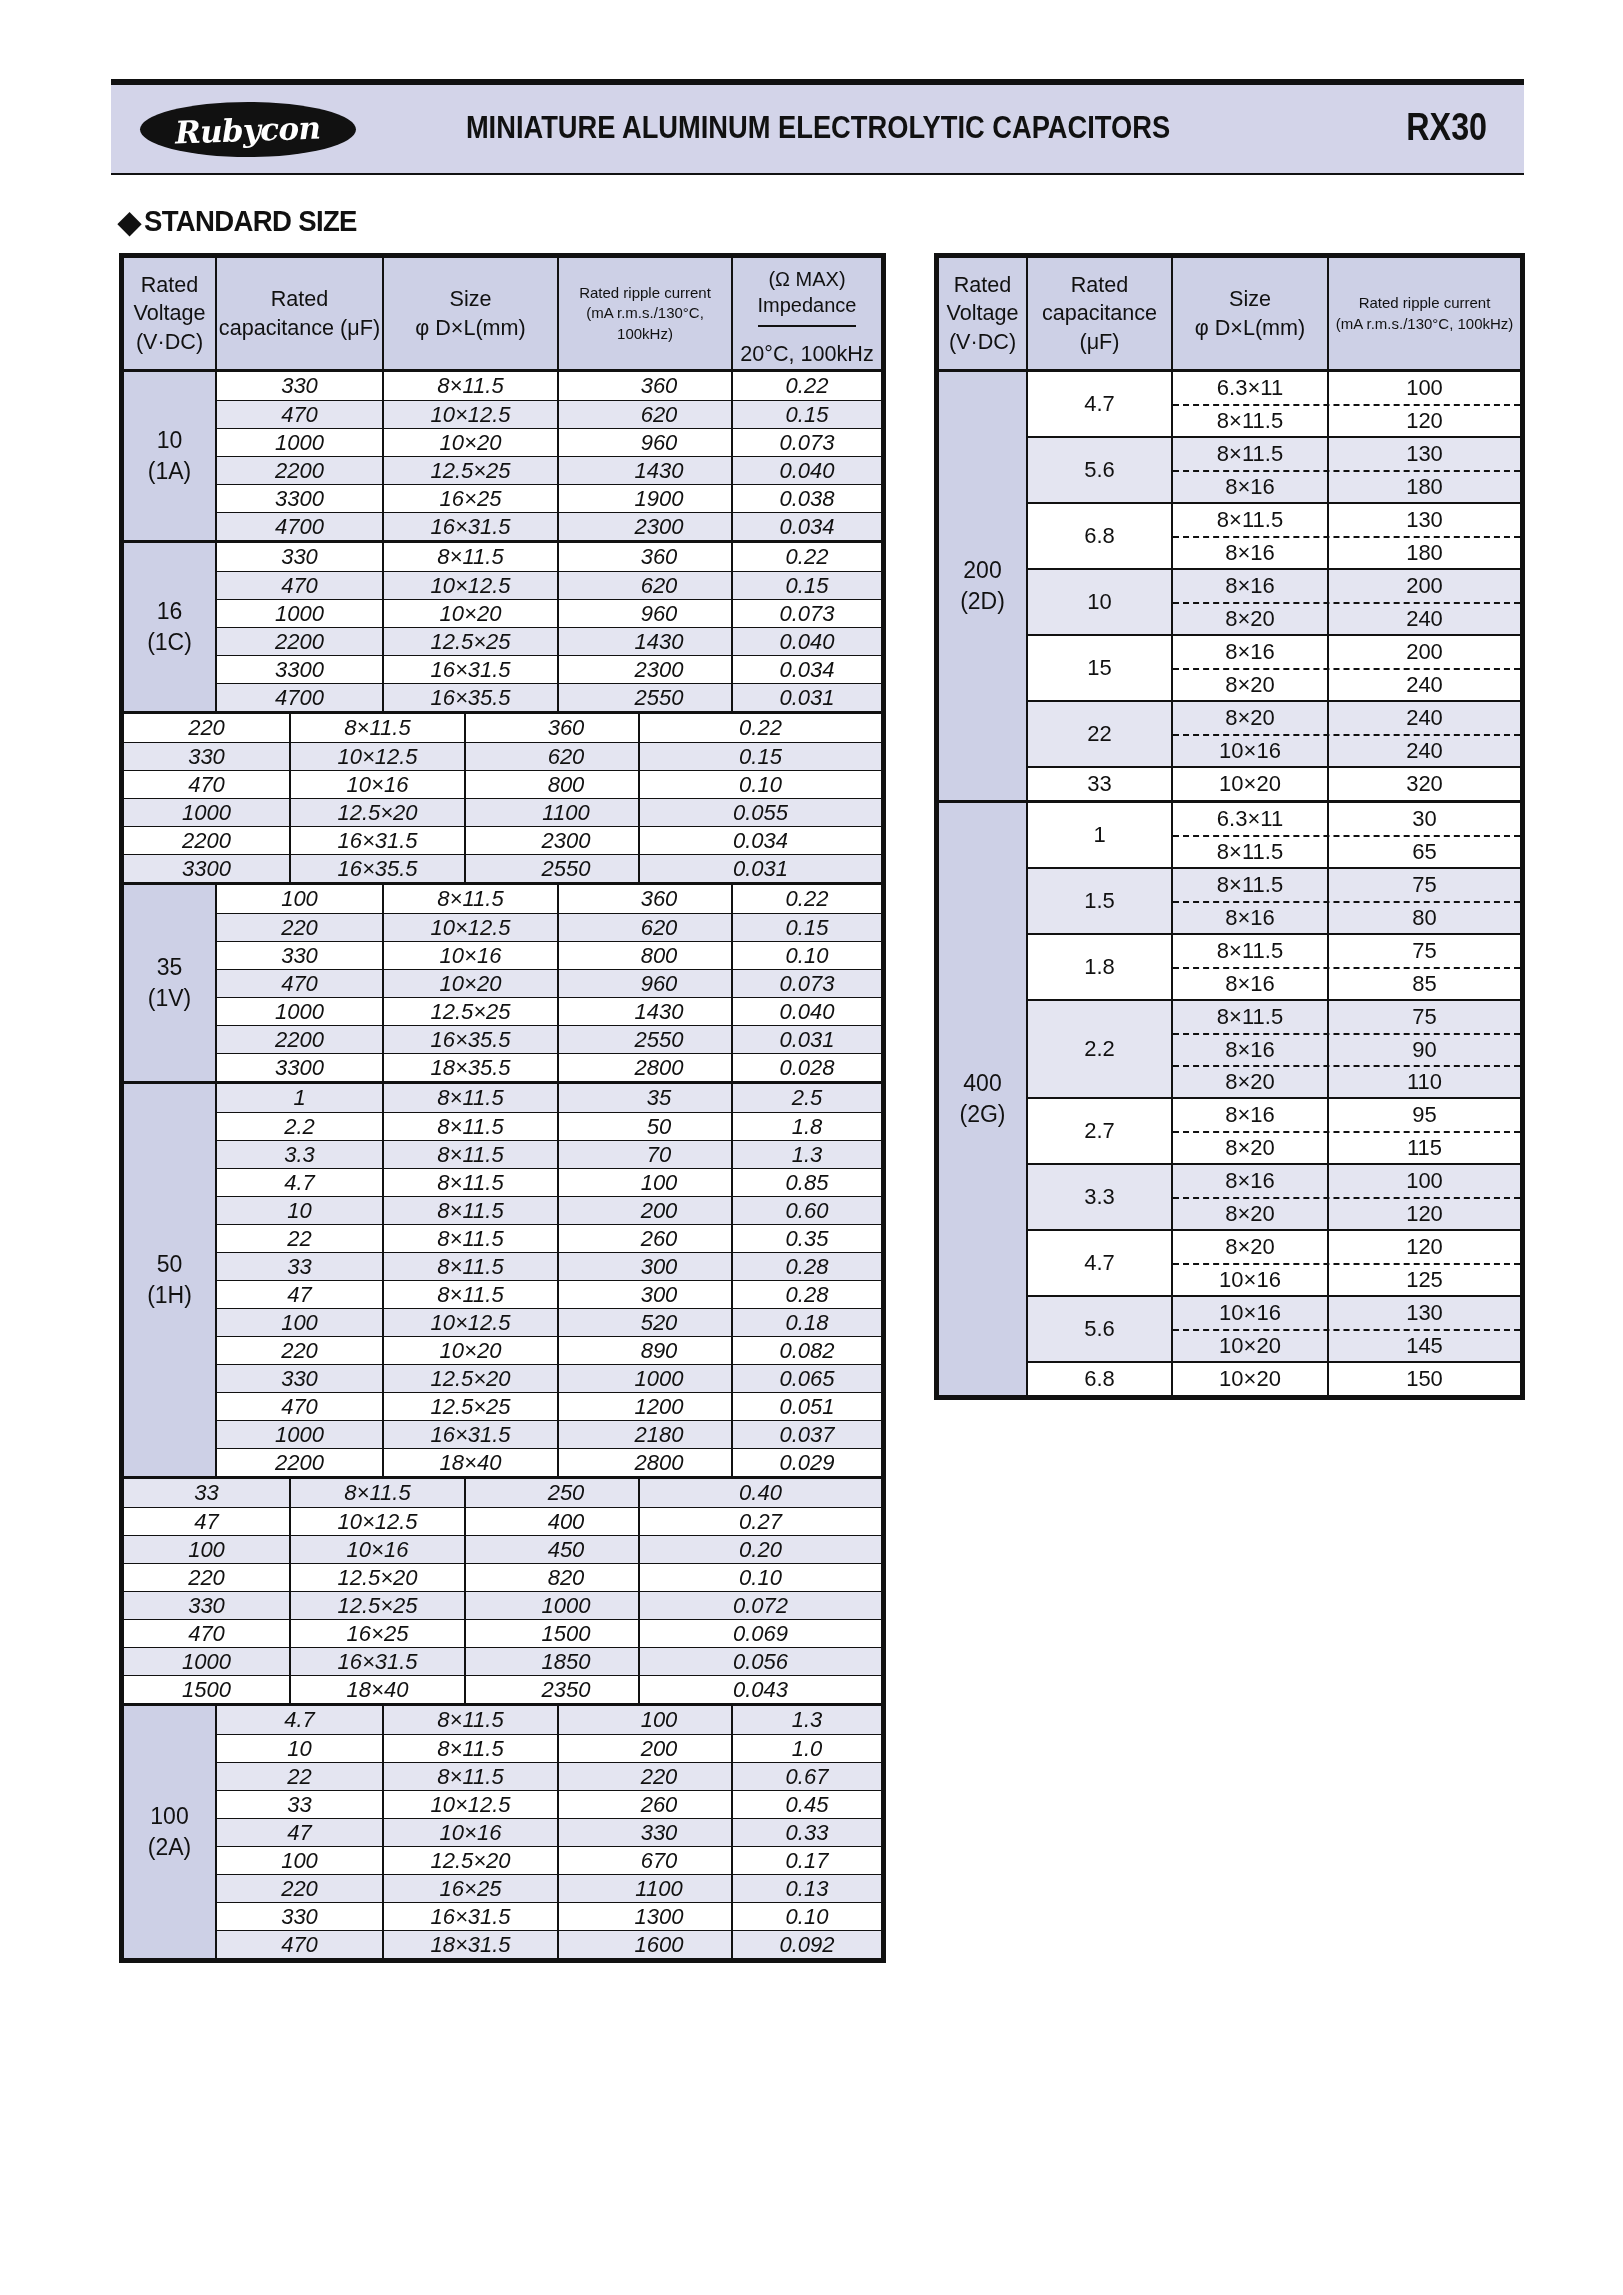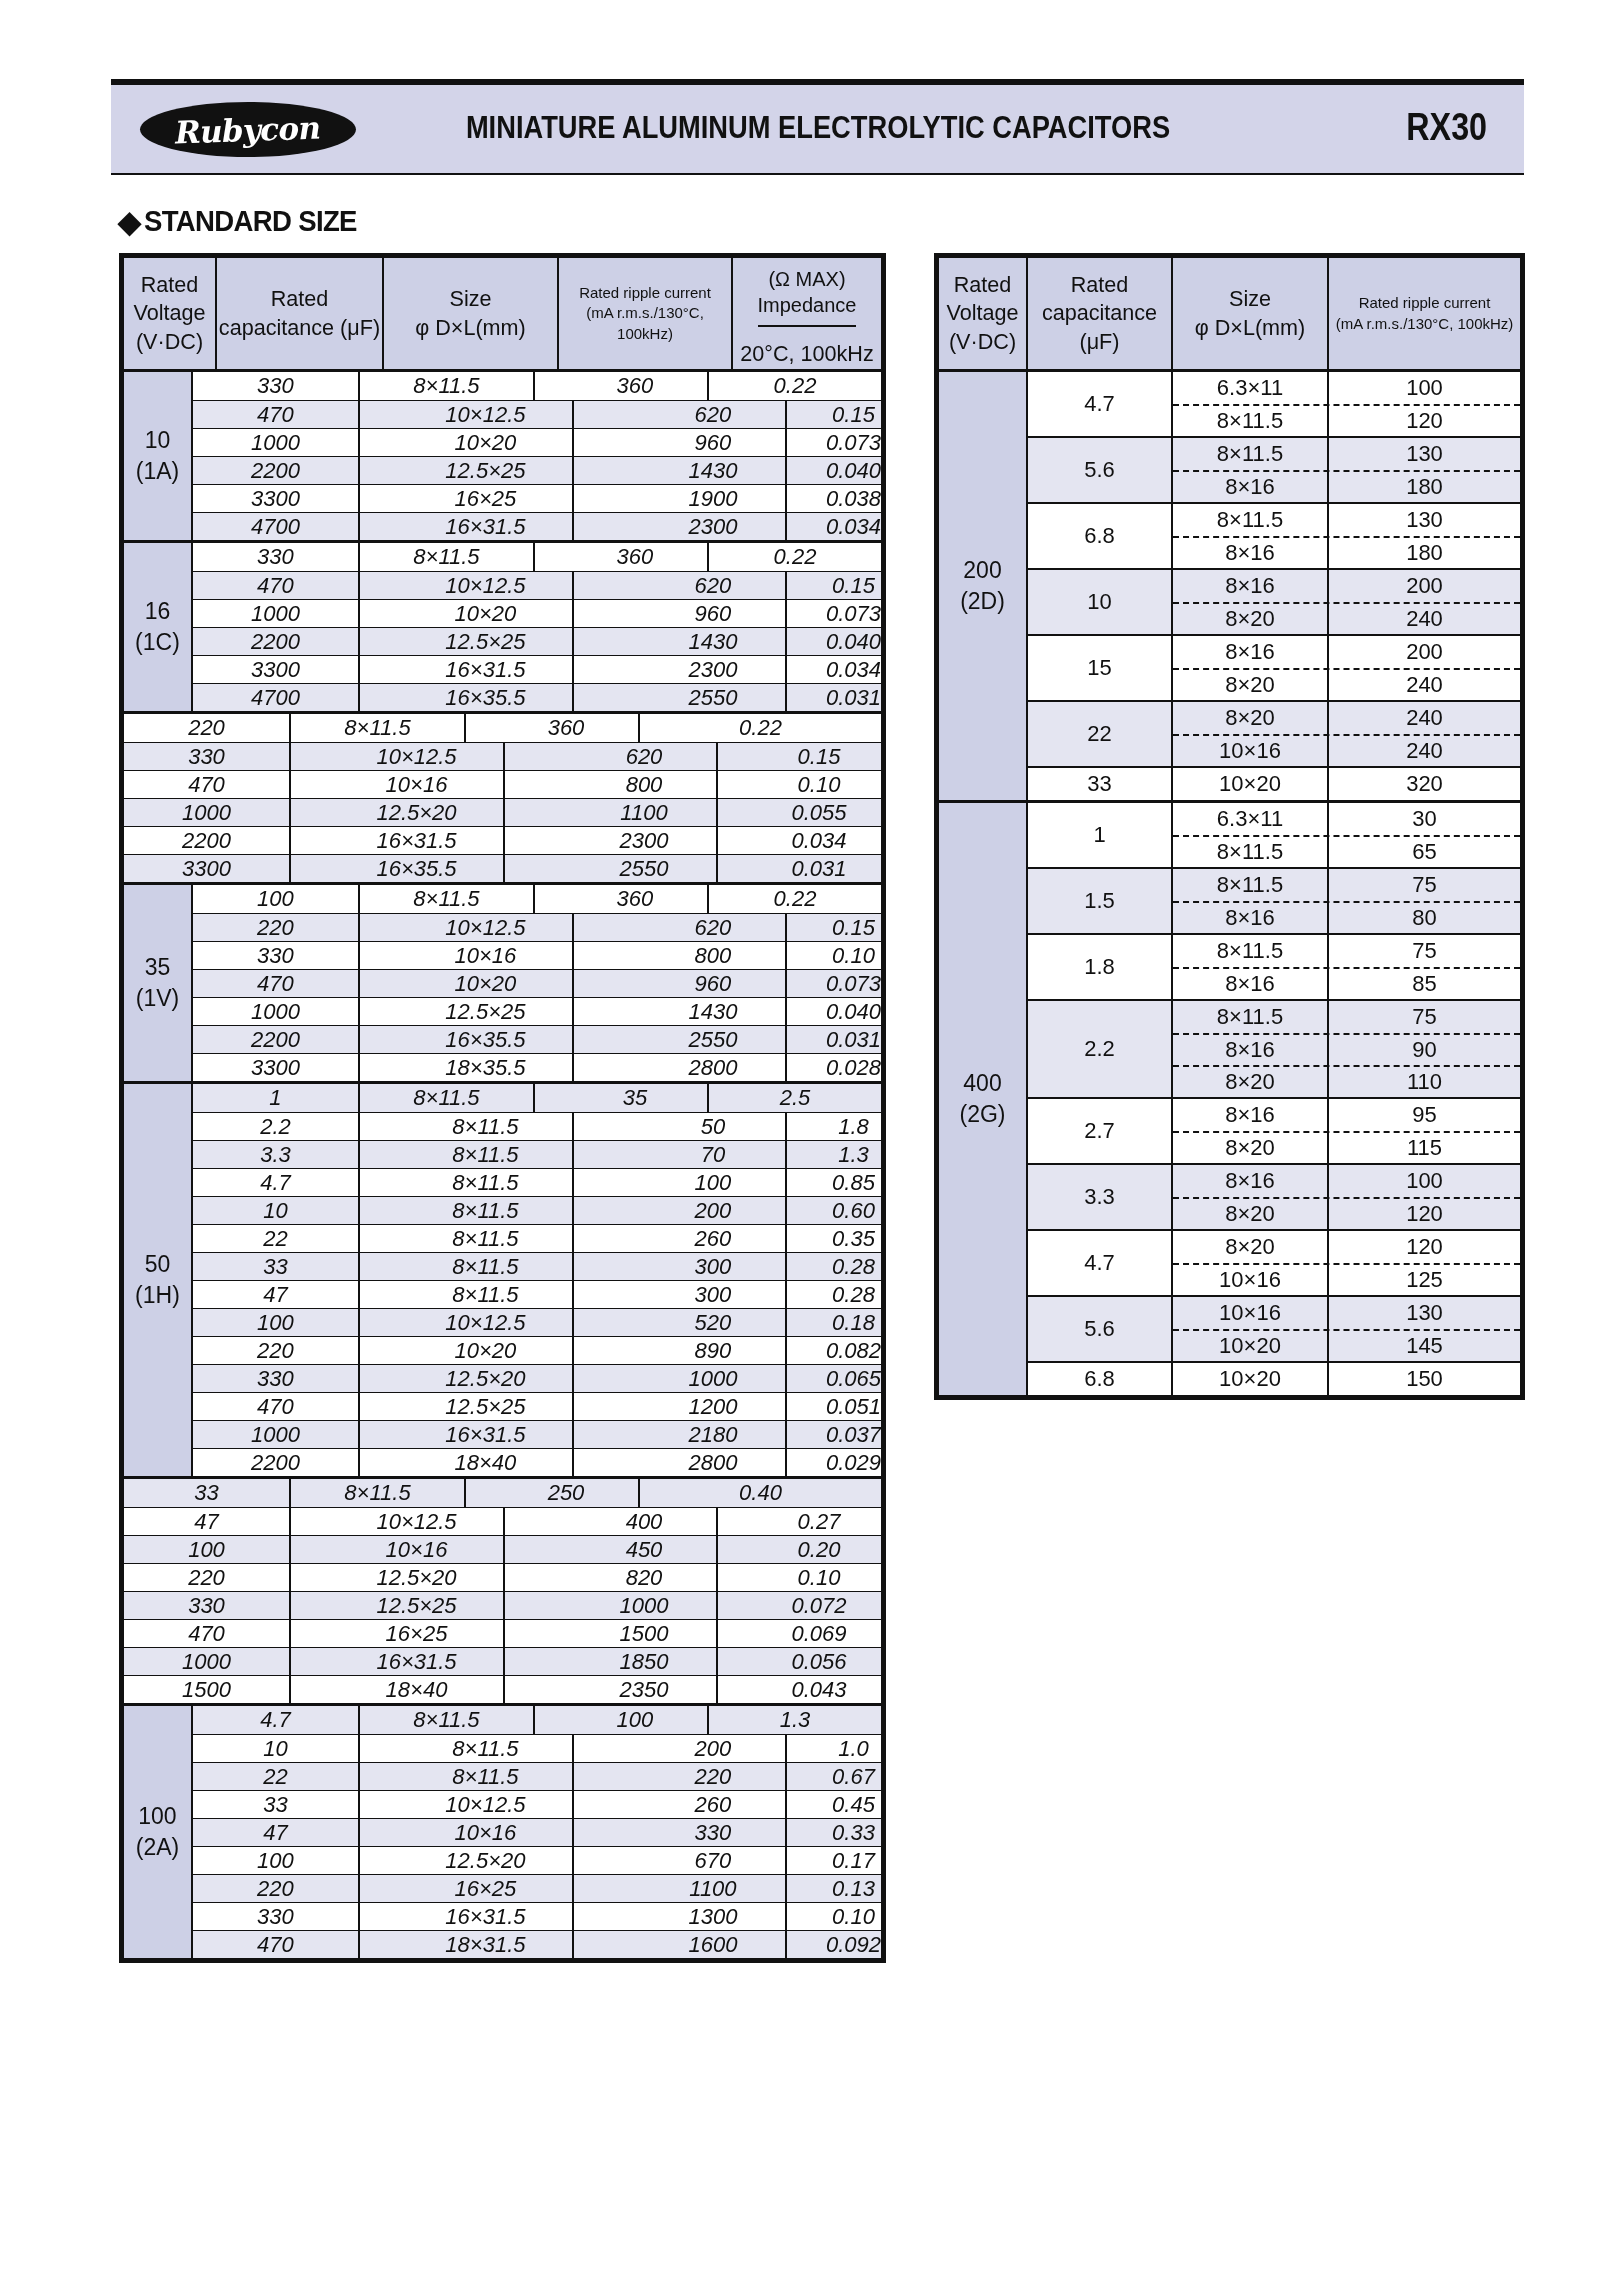--- a/index.html
+++ b/index.html
@@ -70,21 +70,21 @@
   .lgroup { display:flex; }
   .lgroup.sep { border-top:3.9px solid #111; }
   .lvcell {
     width:93px; background:#cdd0e6; border-right:2.6px solid #111;
     display:flex; flex-direction:column; align-items:center; justify-content:center;
     font-size:23px; line-height:1.35;
   }
   .lrows { flex:1; display:flex; flex-direction:column; }
   .lrow { display:flex; height:28px; background:#fff;font-style:italic; }
   .lrow.alt { background:#e4e5f1; }
-  .lrow.line { border-top:1.3px solid #111;gap:39px; }
+  .lrow.line { border-top:1.3px solid #111; }
   .lcell {
     display:flex; align-items:center; justify-content:center;
     font-size:22px; border-right:2.6px solid #111;
   }
   .lc0 { width:167px; } .lc1 { width:175px; } .lc2 { width:174px;padding-left:28px; } .lc3 { flex:1; border-right:none; }
 
   
   .rtable {
     position:absolute; left:934px; top:253px; width:591px;
     border:5.2px solid #111; background:#fff;

